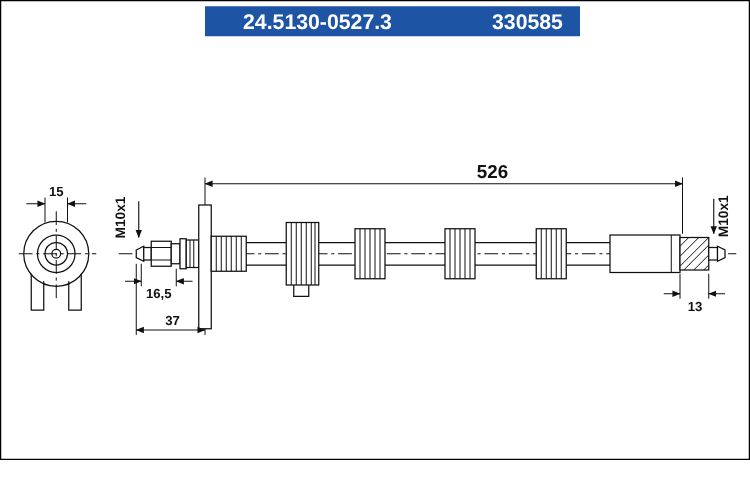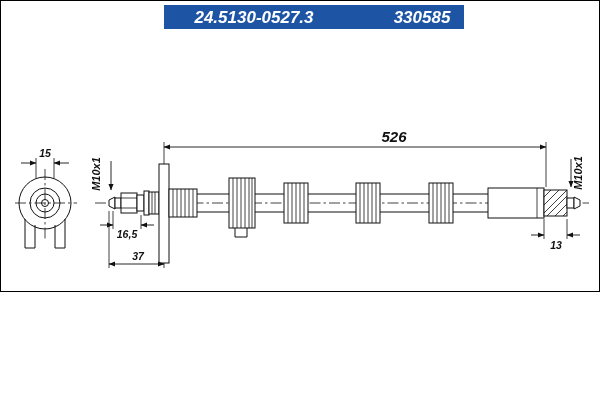--- a/index.html
+++ b/index.html
@@ -1,20 +1,19 @@
 <!DOCTYPE html>
 <html><head>
 <meta charset="utf-8">
 <style>
   html,body{margin:0;padding:0;background:#fff;}
   .canvas{
-    position:relative;width:600px;height:292px;box-sizing:border-box;
+    position:relative;width:600px;height:368px;box-sizing:border-box;
     border:1px solid #000;background:#fff;overflow:hidden;
     font-family:"Liberation Sans",sans-serif;
-    font-style:italic;
   }
   svg{position:absolute;left:0;top:0;}
   .ln{stroke:#111;fill:none;stroke-width:1;}
   .lnf{stroke:#111;fill:#fff;stroke-width:1;}
   .thin{stroke:#111;fill:none;stroke-width:.8;}
   .cl{stroke:#111;fill:none;stroke-width:.8;stroke-dasharray:11 3 2.5 3;}
   .dim{stroke:#111;fill:none;stroke-width:.9;}
   .txt{font-family:"Liberation Sans",sans-serif;font-weight:bold;fill:#111;}
   .t10{font-size:10.5px;}
   .t11{font-size:11px;}

